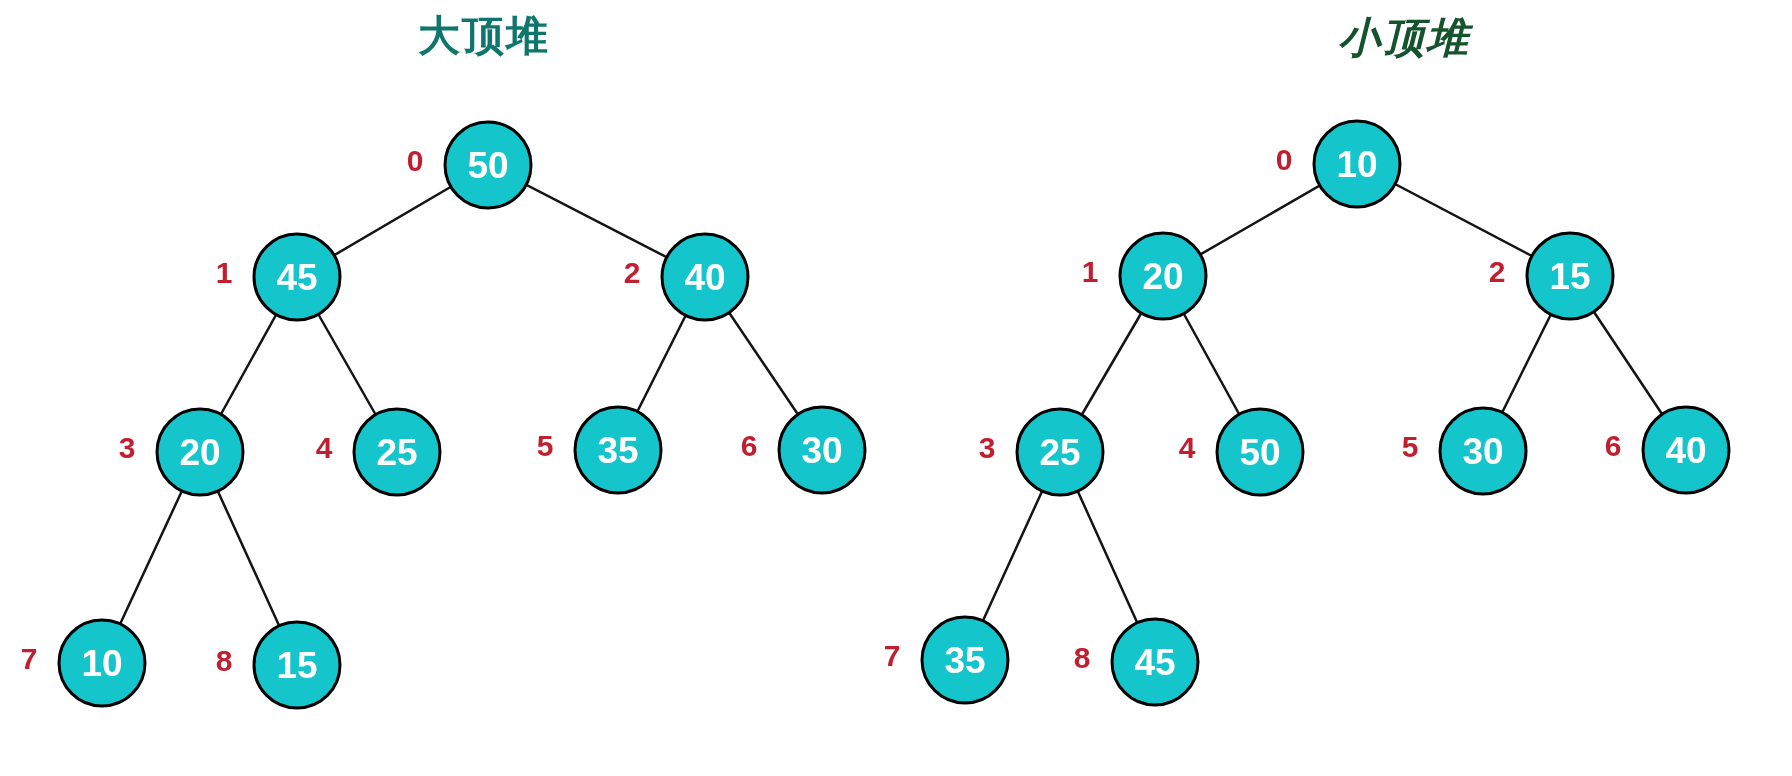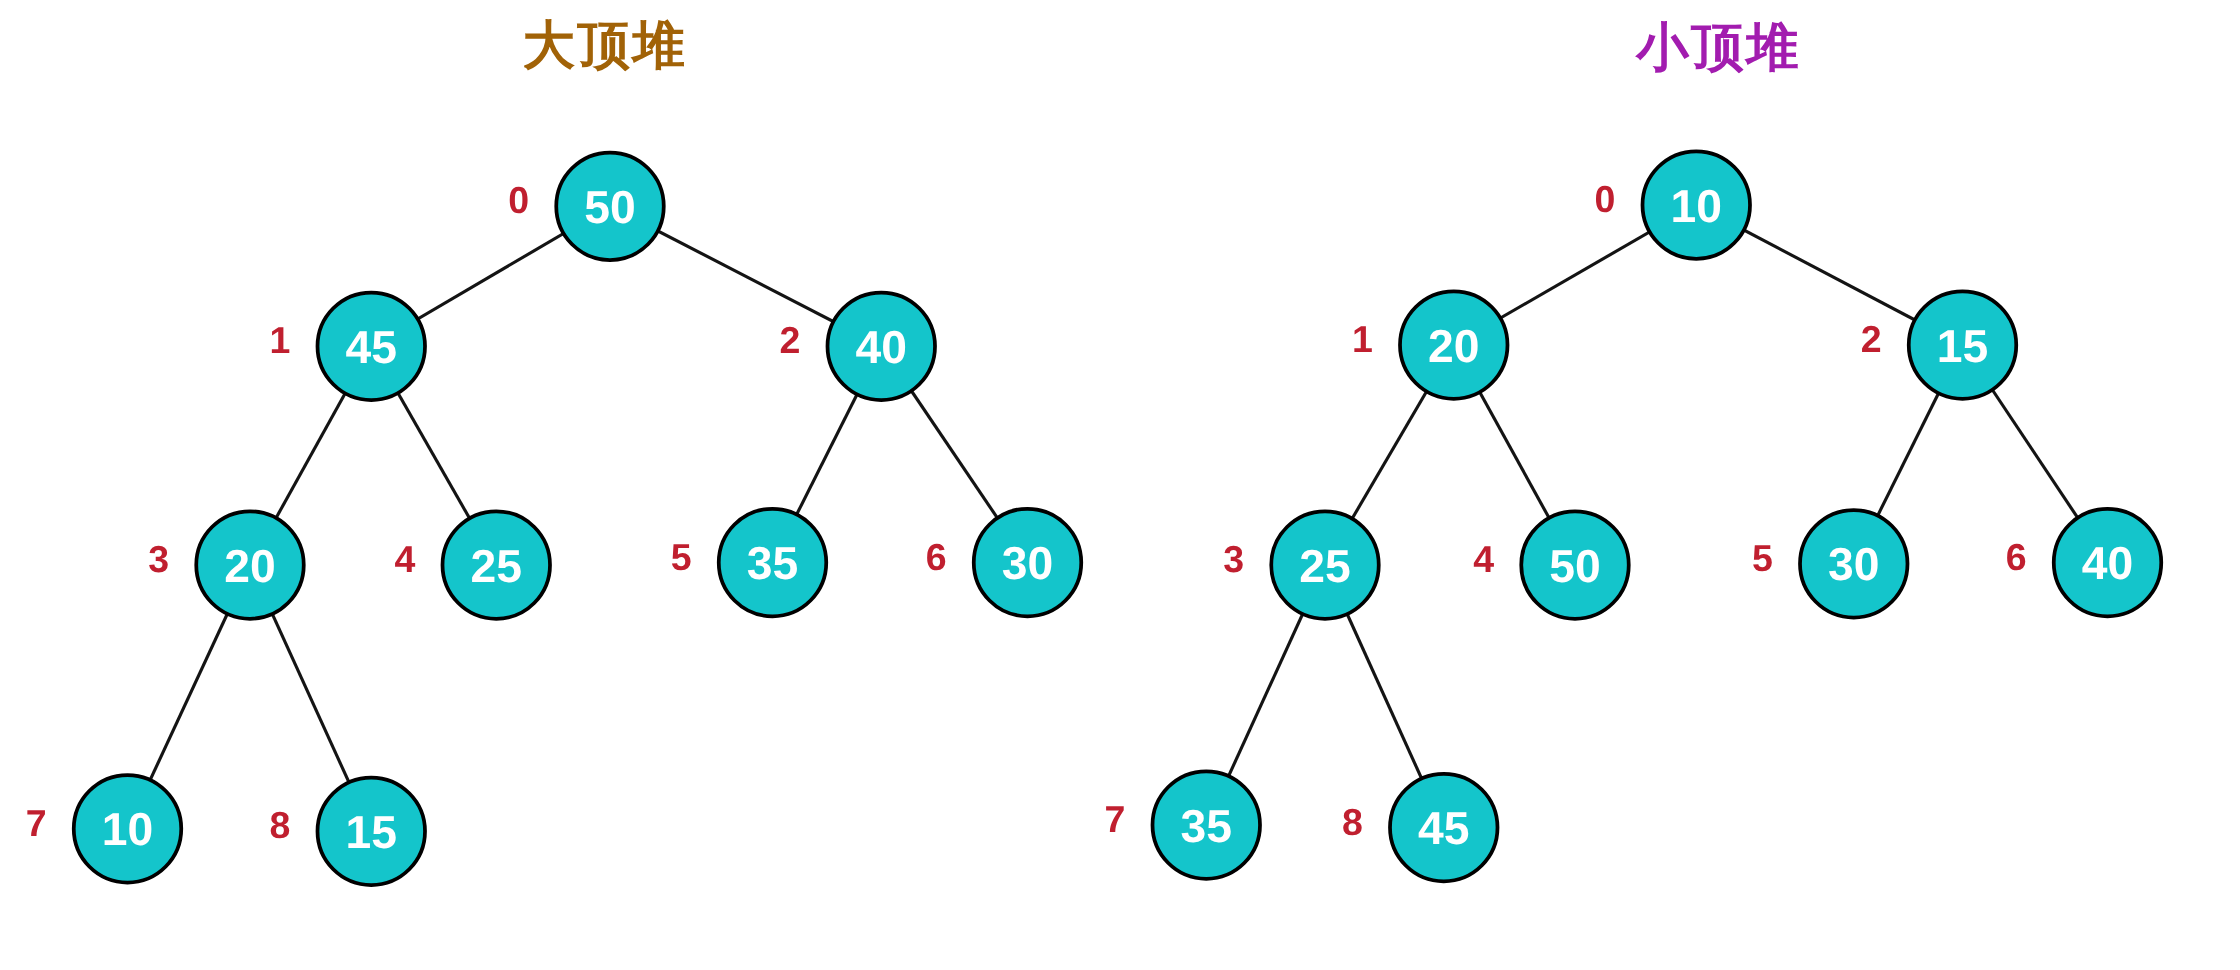--- a/index.html
+++ b/index.html
@@ -155,15 +155,15 @@
           <text x="965" y="660" dy="0.36em" text-anchor="middle" fill="#ffffff" class="node-value-text">35</text>
           <text x="892" y="655" dy="0.36em" text-anchor="middle" fill="#c01f2f" class="node-index-text">7</text>
         </g>
         <g>
           <circle cx="1155" cy="662" r="43" fill="#14c5cb" stroke="#000000" stroke-width="3"></circle>
           <text x="1155" y="662" dy="0.36em" text-anchor="middle" fill="#ffffff" class="node-value-text">45</text>
           <text x="1082" y="657" dy="0.36em" text-anchor="middle" fill="#c01f2f" class="node-index-text">8</text>
         </g>
       </g>
     </svg>
-  <div class="tree-title" id="title-0" style="left: 484px; top: 8px; color: #a16207;">大顶堆</div>
-  <div class="tree-title" id="title-1" style="left: 1375px; top: 10px; color: #a21caf;">小顶堆</div>
+  <div class="tree-title" id="title-0" style="left: 484px; top: 8px; color: #0f766e;">大顶堆</div>
+  <div class="tree-title" id="title-1" style="left: 1404px; top: 10px; color: #14532d; font-style: italic;">小顶堆</div>
 </div>
 
 </body></html>

